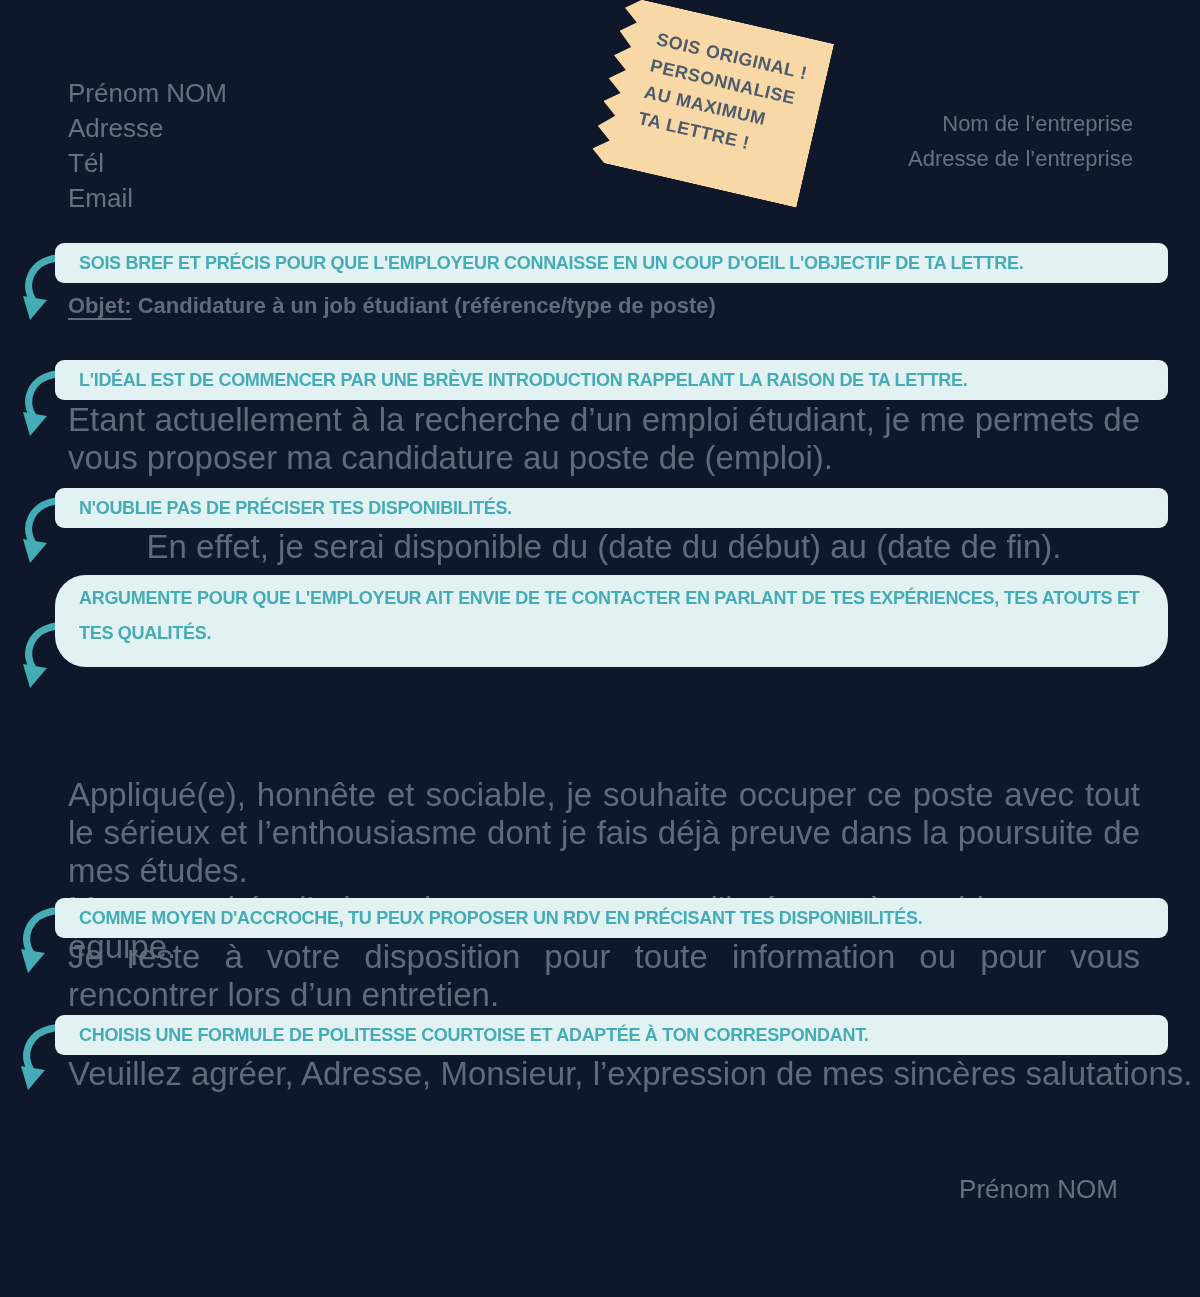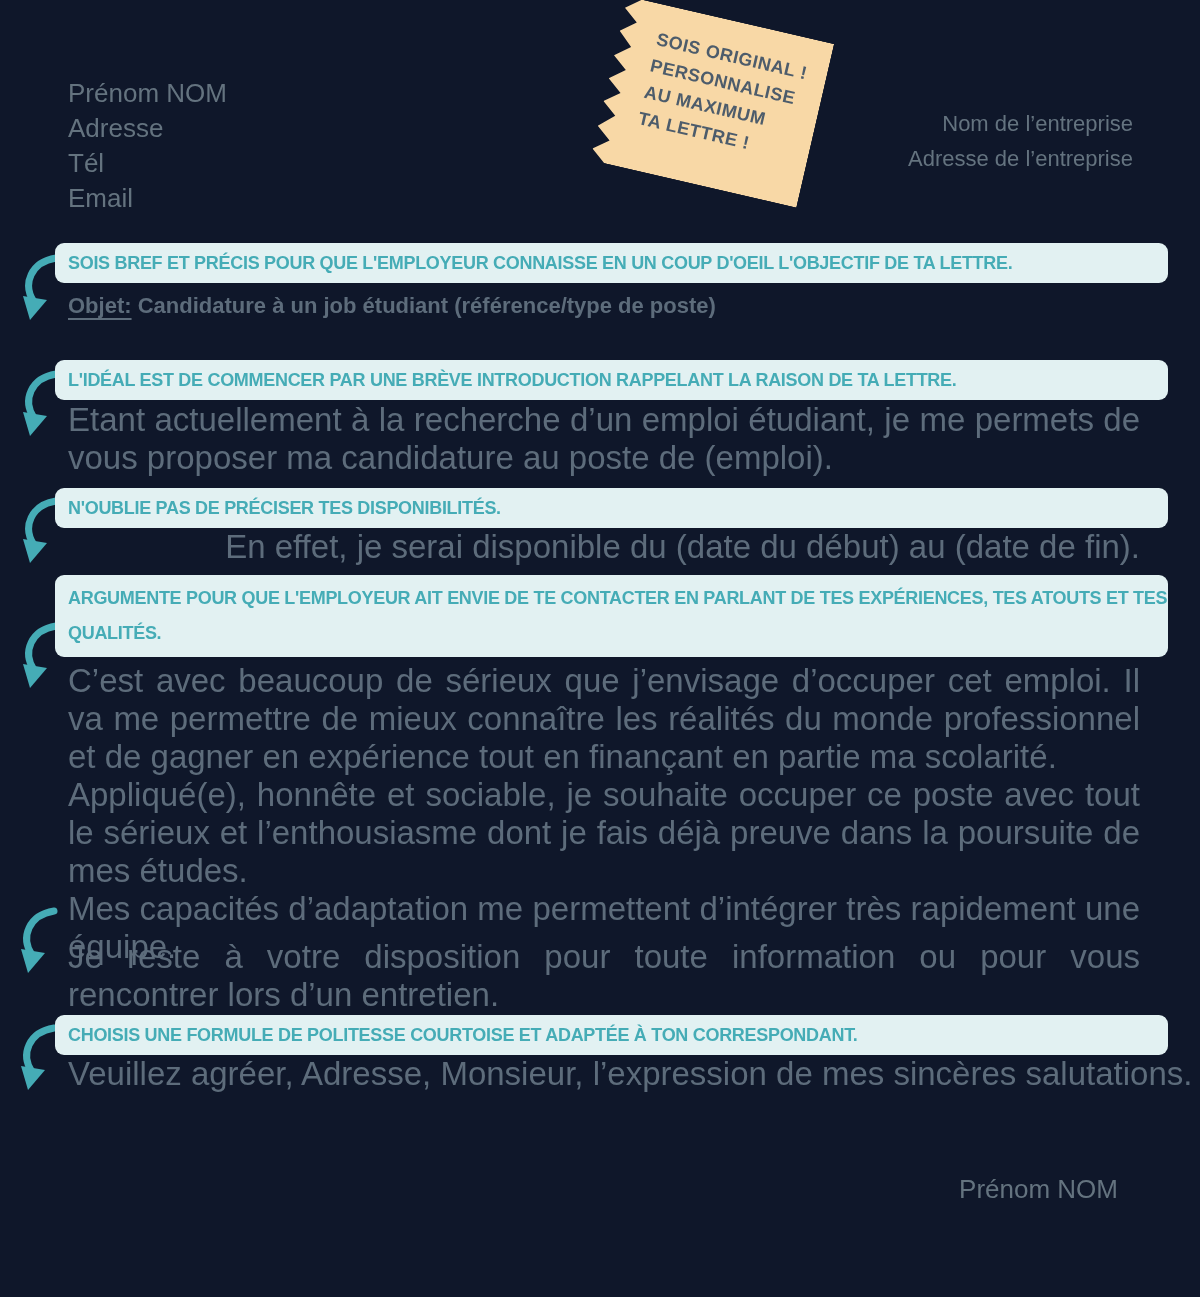--- a/index.html
+++ b/index.html
@@ -44,33 +44,33 @@
     font-weight:bold;font-size:18px;line-height:27px;
     letter-spacing:.5px;color:var(--note-text);
     white-space:nowrap;
   }
   
   .tip-bar{
     position:absolute;left:55px;width:1113px;height:40px;
     background:var(--teal-bg);border-radius:9px;
     color:var(--teal);font-weight:bold;font-size:18px;
     letter-spacing:-0.3px;line-height:40px;
-    padding-left:13px;white-space:nowrap;overflow:hidden;
+    padding-left:24px;white-space:nowrap;overflow:hidden;
   }
   .tip-bar.two-line{
-    height:82px;line-height:35px;padding-top:6px;
-    white-space:normal;overflow:visible;
+    height:92px;line-height:35px;padding-top:6px;
+    white-space:normal;overflow:visible;border-radius:31px;
   }
   
   .body-text{
     position:absolute;left:68px;width:1072px;
     font-size:33px;line-height:38px;color:var(--body);
     text-align:justify;
   }
-  .body-text.single{text-align:right;white-space:nowrap;}
+  .body-text.single{text-align:center;white-space:nowrap;}
   .prewrap{white-space:pre-line;}
   .subject-line{
     position:absolute;left:68px;top:293px;
     font-size:22px;font-weight:bold;color:var(--body);
     white-space:nowrap;
   }
   .subject-label{
     text-decoration:underline;
     text-decoration-thickness:2px;
     text-underline-offset:5px;
@@ -124,28 +124,28 @@
     <path d="M5 44 L29 48 L12 68 Z" fill="#45acb6"></path>
   </svg>
   <div class="tip-bar" style="top:488px">N'OUBLIE PAS DE PRÉCISER TES DISPONIBILITÉS.</div>
   <p class="body-text single" style="top:528px">En effet, je serai disponible du (date du début) au (date de fin).</p>
 
   <svg class="arrow" style="left:18px;top:620px" viewBox="0 0 44 74">
     <path d="M38 6 C 13 10, 4 32, 16 50" fill="none" stroke="#45acb6" stroke-width="7" stroke-linecap="round"></path>
     <path d="M5 44 L29 48 L12 68 Z" fill="#45acb6"></path>
   </svg>
   <div class="tip-bar two-line" style="top:575px">ARGUMENTE POUR QUE L'EMPLOYEUR AIT ENVIE DE TE CONTACTER EN PARLANT DE TES EXPÉRIENCES, TES ATOUTS ET TES QUALITÉS.</div>
-  <p class="body-text" style="top:662px">C’est avec beaucoup de sérieux que j’envisage d’occuper cet emploi. Il va me permettre de mieux connaître les réalités du monde professionnel et de gagner en expérience tout en finançant en partie ma scolarité.</p>
   <p class="body-text prewrap" style="top:776px">Appliqué(e), honnête et sociable, je souhaite occuper ce poste avec tout le sérieux et l’enthousiasme dont je fais déjà preuve dans la poursuite de mes études.
 Mes capacités d’adaptation me permettent d’intégrer très rapidement une équipe.</p>
 
   <svg class="arrow" style="left:16px;top:905px" viewBox="0 0 44 74">
     <path d="M38 6 C 13 10, 4 32, 16 50" fill="none" stroke="#45acb6" stroke-width="7" stroke-linecap="round"></path>
     <path d="M5 44 L29 48 L12 68 Z" fill="#45acb6"></path>
   </svg>
+  <div class="tip-bar" style="top:898px">COMME MOYEN D'ACCROCHE, TU PEUX PROPOSER UN RDV EN PRÉCISANT TES DISPONIBILITÉS.</div>
   <p class="body-text" style="top:938px">Je reste à votre disposition pour toute information ou pour vous rencontrer lors d’un entretien.</p>
 
   <svg class="arrow" style="left:16px;top:1022px" viewBox="0 0 44 74">
     <path d="M38 6 C 13 10, 4 32, 16 50" fill="none" stroke="#45acb6" stroke-width="7" stroke-linecap="round"></path>
     <path d="M5 44 L29 48 L12 68 Z" fill="#45acb6"></path>
   </svg>
   <div class="tip-bar" style="top:1015px">CHOISIS UNE FORMULE DE POLITESSE COURTOISE ET ADAPTÉE À TON CORRESPONDANT.</div>
   <p class="body-text single" style="top:1055px">Veuillez agréer, Adresse, Monsieur, l’expression de mes sincères salutations.</p>
 
   <div class="signature">Prénom NOM</div>

